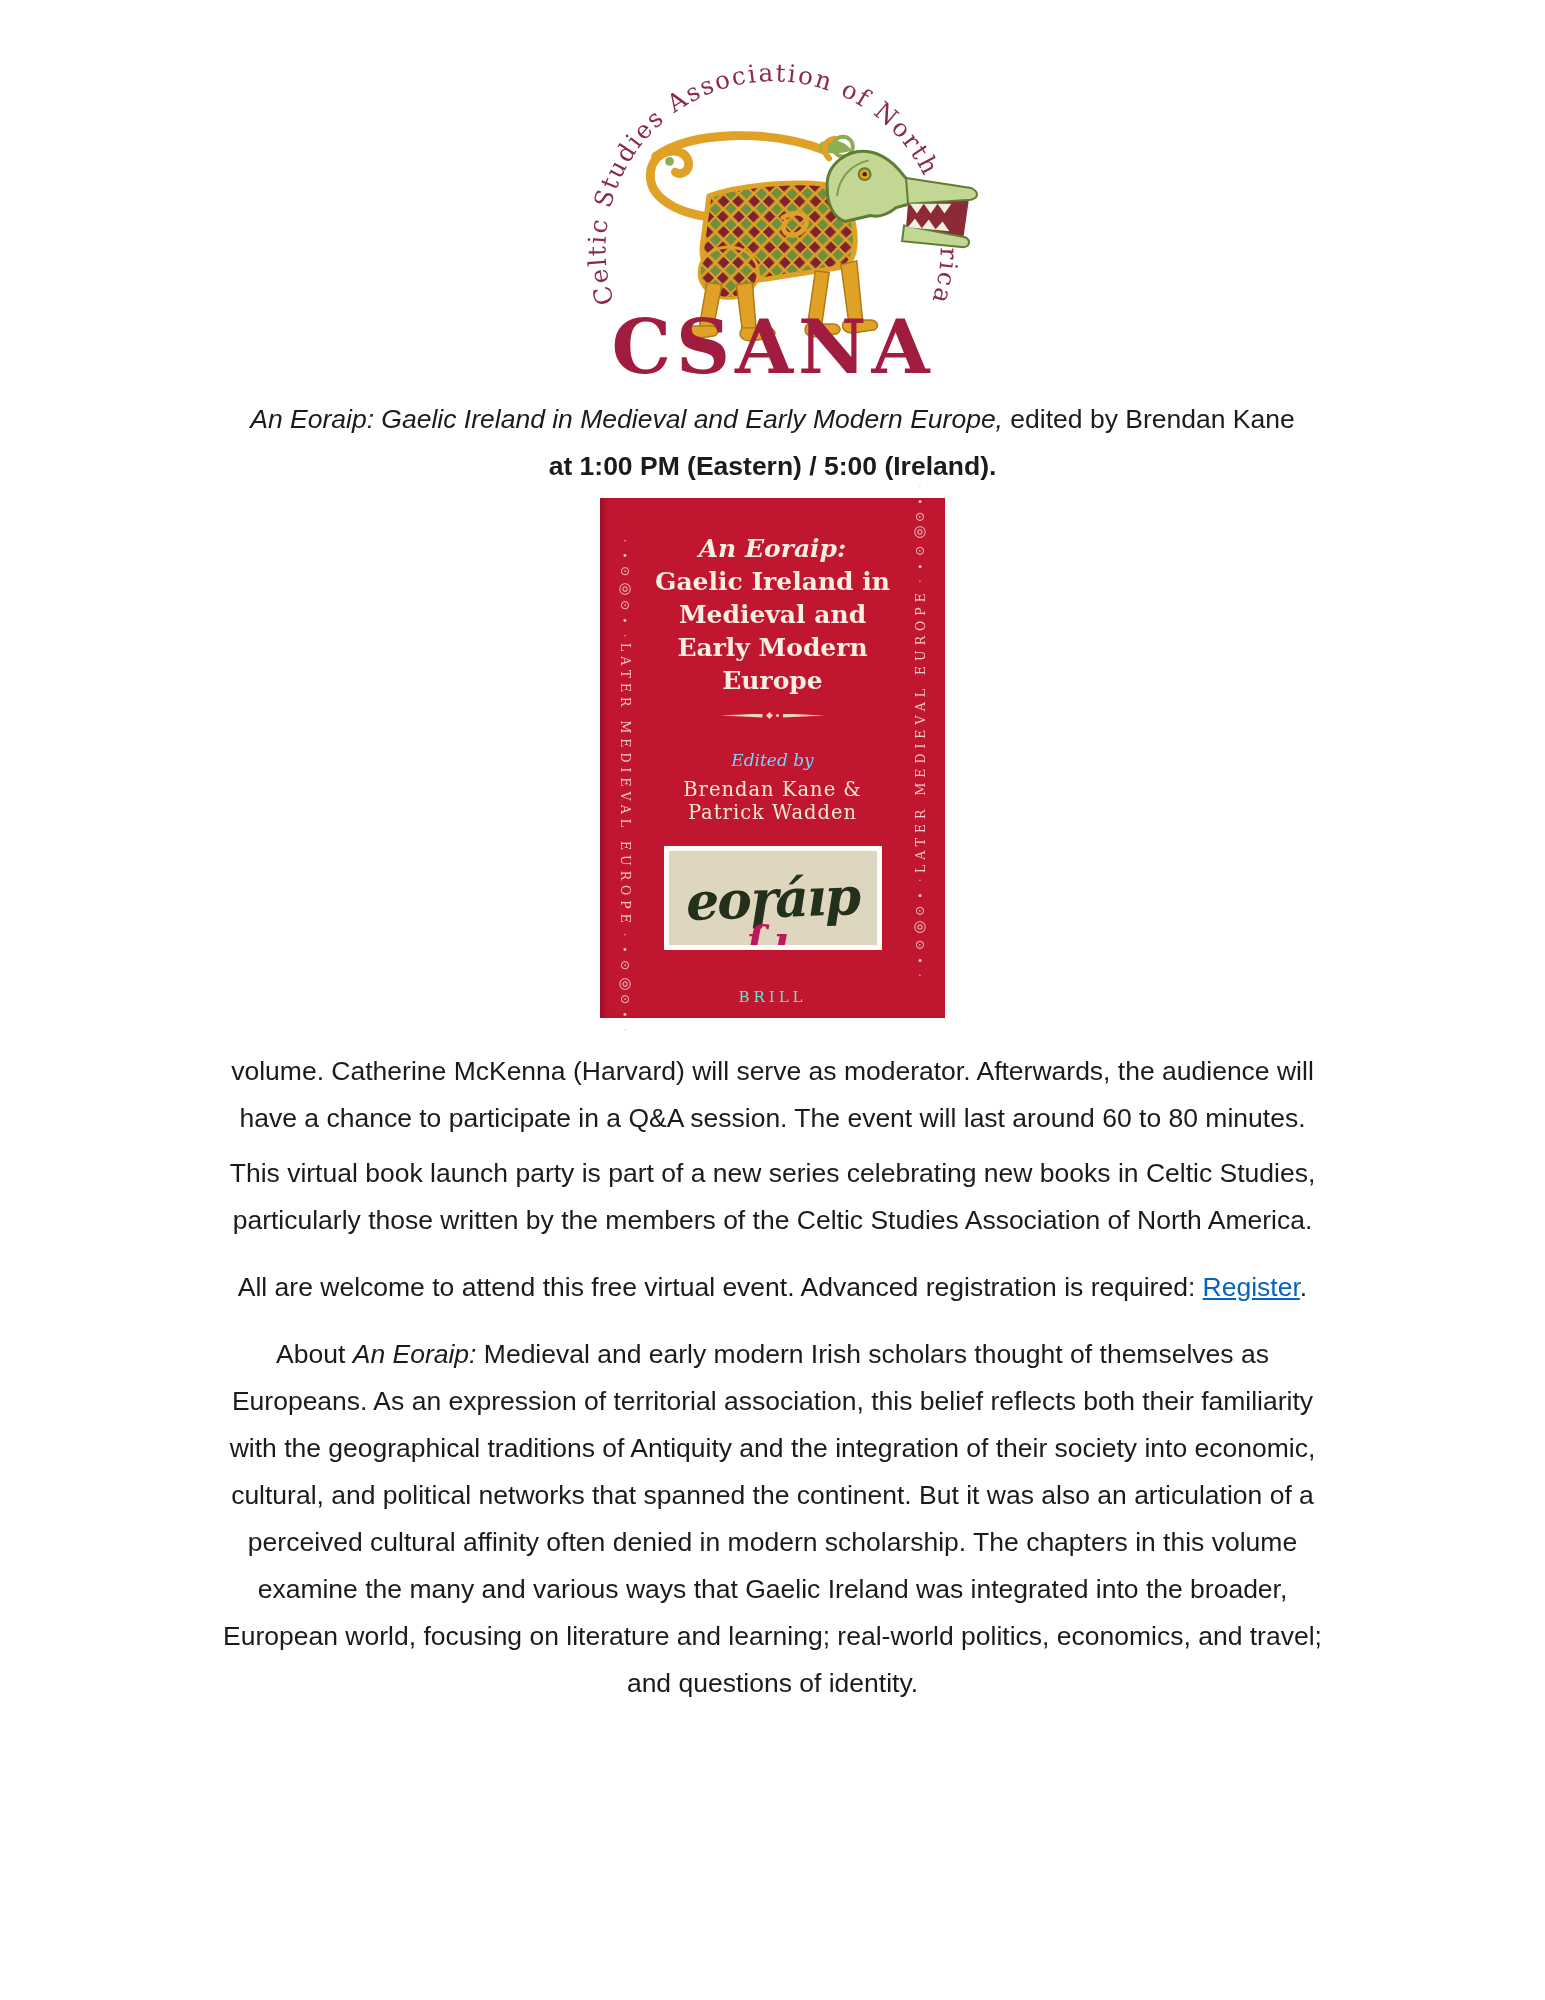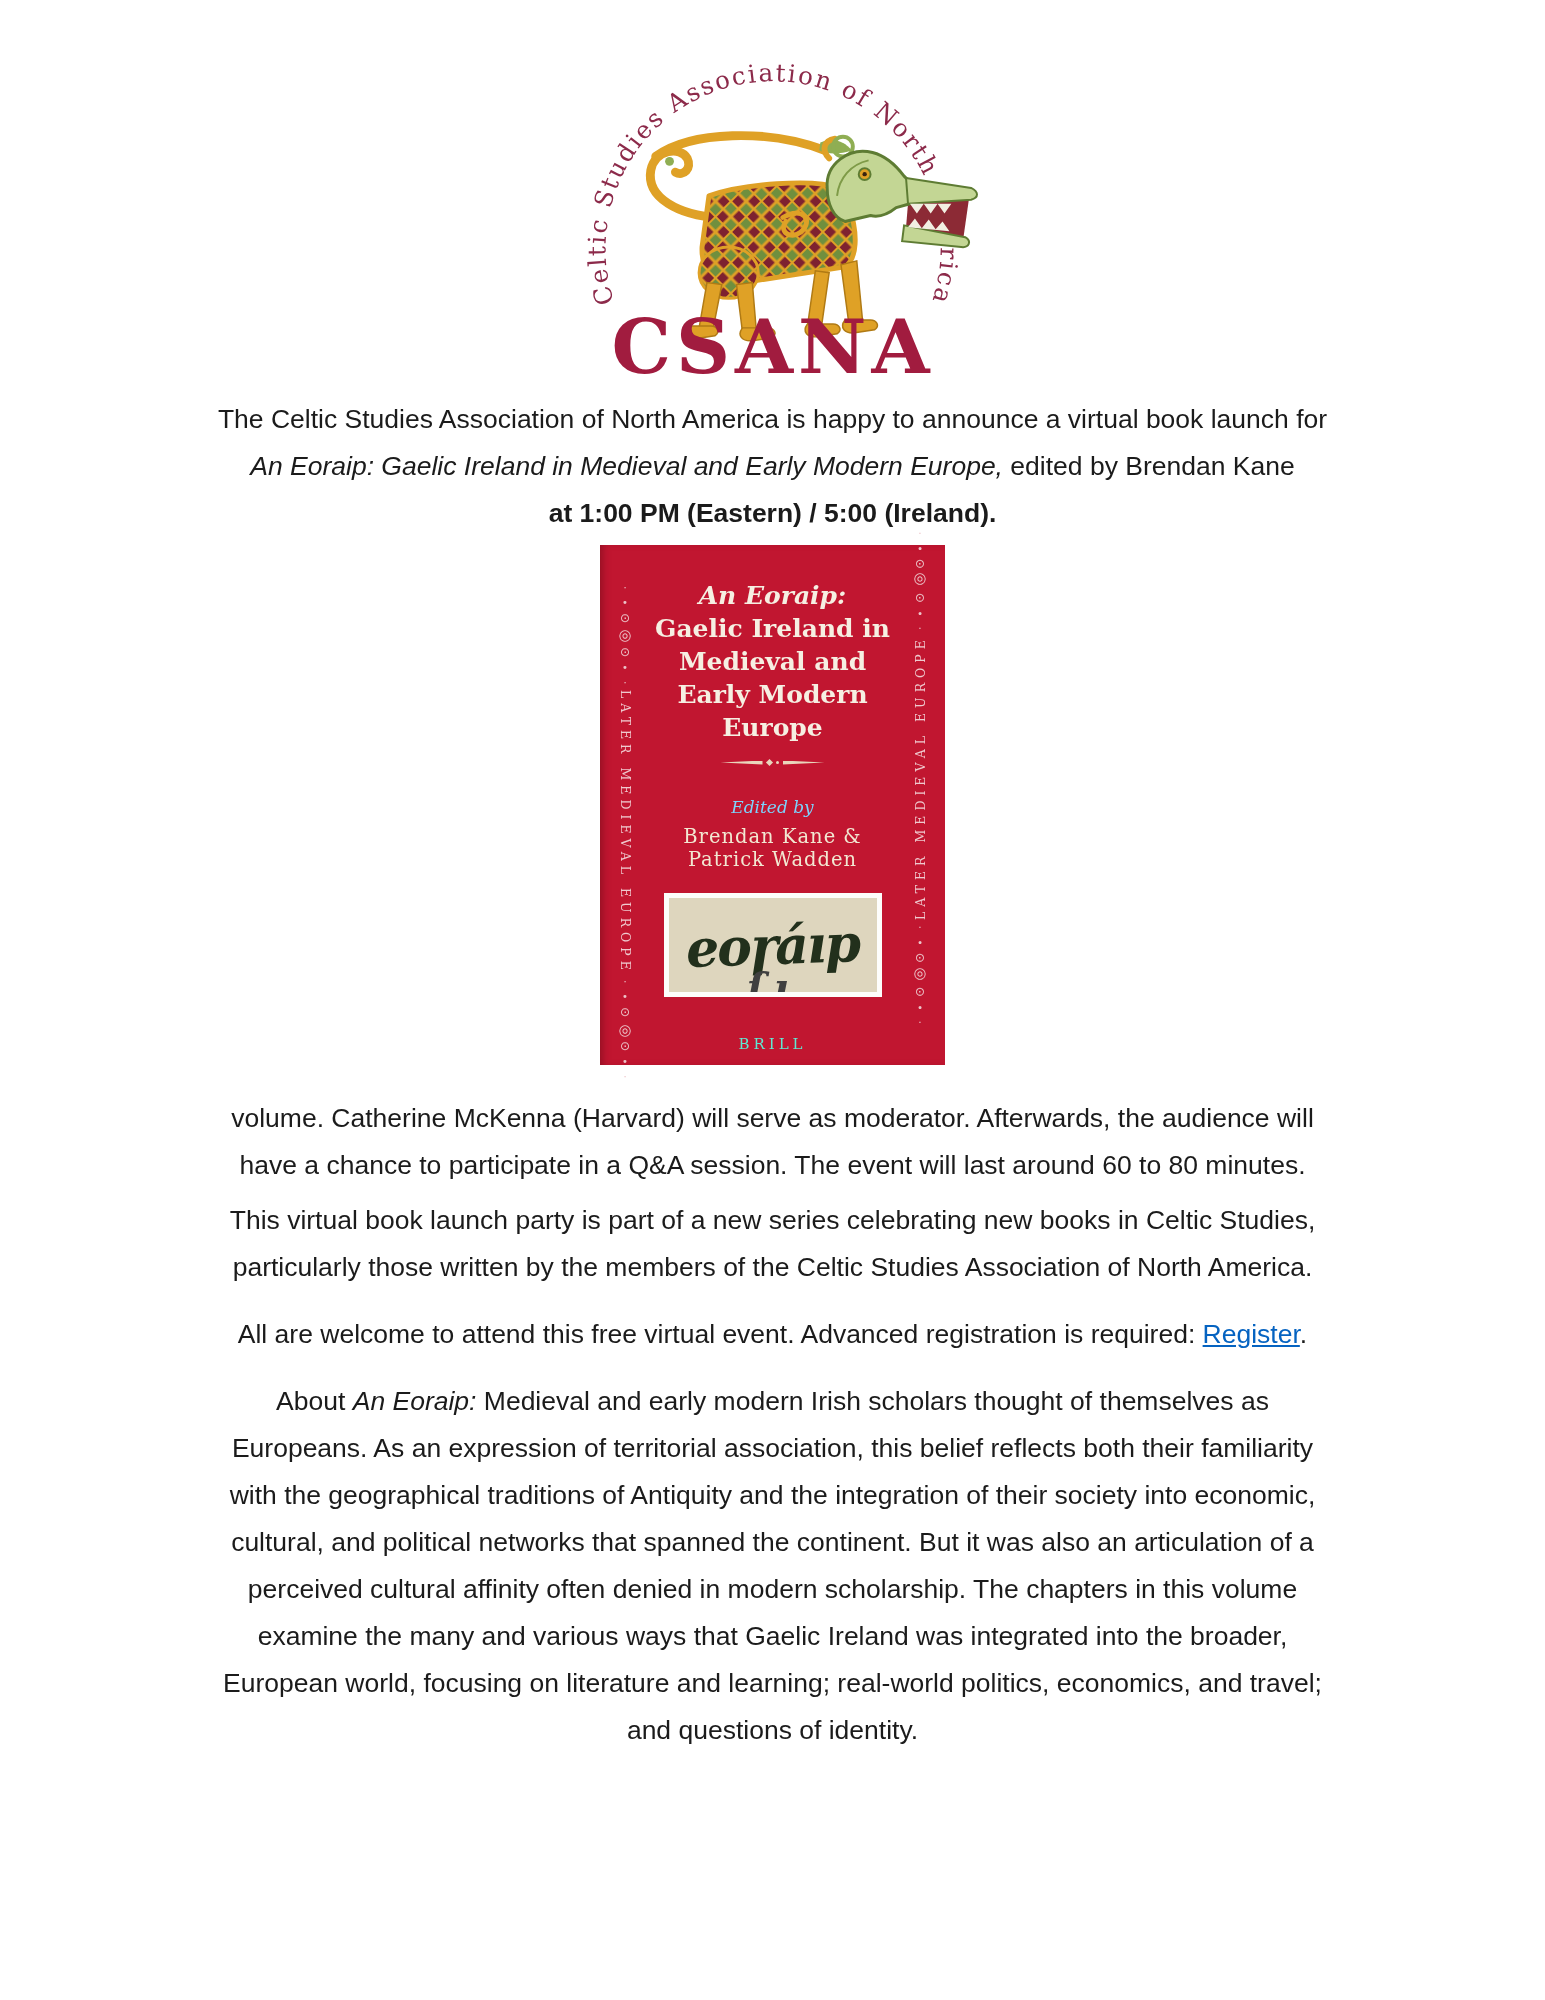--- a/index.html
+++ b/index.html
@@ -42,21 +42,21 @@
   .divider .gem{width:5px;height:5px;background:#E9D6BC;transform:rotate(45deg);}
   .divider .dot{width:3px;height:3px;border-radius:50%;background:#E9D6BC;}
   .edited{margin-top:32px;font-style:italic;font-size:17px;color:#7dd3fc;}
   .editors{margin-top:8px;font-size:19.5px;letter-spacing:1px;color:#F2E8D2;}
   .ms-frame{margin:22px auto 0;width:218px;height:104px;background:#FDFDFB;padding:5px;box-sizing:border-box;}
   .ms{position:relative;width:100%;height:100%;background:#DED6BE;overflow:hidden;
       display:flex;align-items:center;justify-content:center;}
   .ms-text{font-family:"DejaVu Serif",serif;font-style:italic;font-weight:bold;font-size:52px;
            color:#22301C;transform:rotate(-2deg);letter-spacing:-2px;}
   .ms-partial{position:absolute;bottom:-18px;left:78px;font-family:"DejaVu Serif",serif;
-              font-style:italic;font-weight:bold;font-size:40px;color:#404040;letter-spacing:10px;}
+              font-style:italic;font-weight:bold;font-size:40px;color:#be185d;letter-spacing:10px;}
   .brill{position:absolute;bottom:12px;left:0;right:0;text-align:center;
          font-family:"DejaVu Serif",serif;font-size:15px;letter-spacing:4px;color:#5eead4;}
 </style>
 </head>
 <body>
 
 <div class="doc">
 
   <header class="logo-wrap">
     <svg class="logo" viewBox="0 0 490 345" xmlns="http://www.w3.org/2000/svg">
@@ -110,21 +110,20 @@
         <circle cx="338" cy="128" r="6" fill="#DFA126" stroke="#5E7C33" stroke-width="2"></circle>
         <circle cx="338" cy="128" r="2.2" fill="#3A2410"></circle>
       </g>
 
       <text x="245" y="330" font-family="DejaVu Serif, serif" font-size="76" font-weight="bold" letter-spacing="5" fill="#A11C3F" text-anchor="middle">CSANA</text>
     </svg>
   </header>
 
   <section>
       <div class="para">
-        <div class="tline"><span>The Celtic Studies Association of North America is happy to announce a virtual book launch for</span></div>
         <div class="tline"><span class="it">An Eoraip: Gaelic Ireland in Medieval and Early Modern Europe,</span><span> edited by Brendan Kane</span></div>
         <div class="tline"><span class="bd">at 1:00 PM (Eastern) / 5:00 (Ireland).</span></div>
       </div>
     </section>
 
   <figure class="cover">
     <div class="band band-left">
       <div class="orn">
           <span>·</span>
           <span>•</span>

